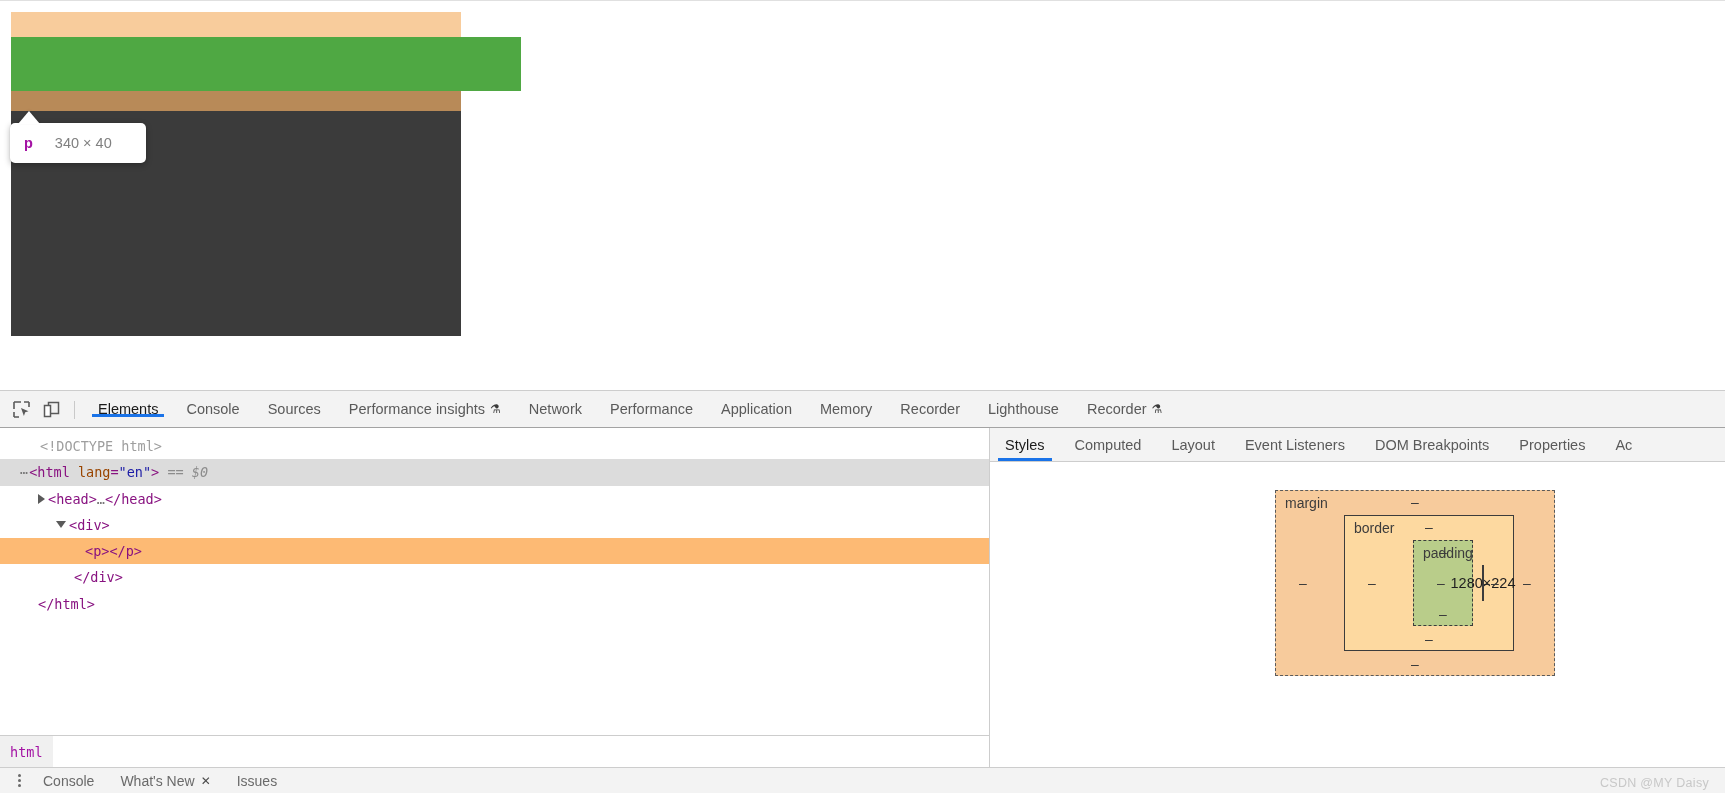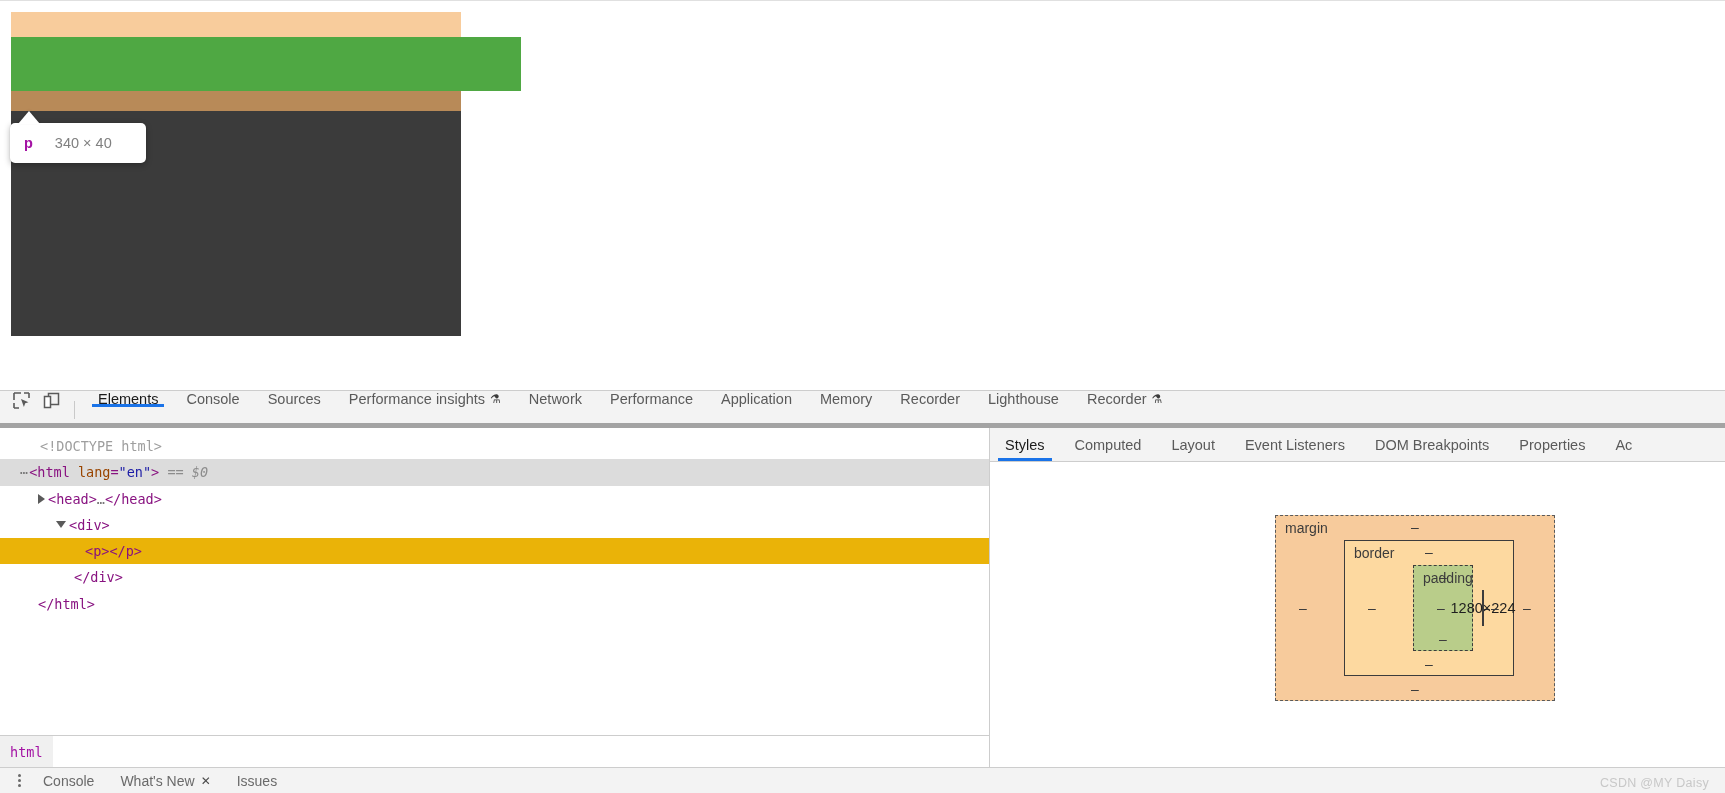--- a/index.html
+++ b/index.html
@@ -60,23 +60,23 @@
   #devtools {
     position: absolute; left: 0; top: 390px; width: 1725px; height: 403px;
     background: #ffffff;
     border-top: 1px solid #cdcdcd;
     display: flex; flex-direction: column;
   }
 
   
   #main-tabbar {
     height: 37px; min-height: 37px;
-    display: flex; align-items: flex-start;
+    display: flex; align-items: center;
     background: #f3f3f3;
-    border-bottom: 5px solid #a3a3a3;
+    border-bottom: 1px solid #a3a3a3;
     padding-left: 6px;
   }
   .tool-btn {
     width: 30px; display:flex; align-items:center; justify-content:center;
     cursor: pointer;
   }
   .tool-btn svg { display:block; }
   .tb-sep {
     width: 1px; background: #c9c9c9; margin: 9px 9px 9px 8px; align-self: stretch;
     height: 18px; margin-top: 10px;
@@ -108,21 +108,21 @@
   #dom-tree {
     flex: 1; overflow: hidden;
     padding: 5px 0 0 0;
     font-family: "DejaVu Sans Mono", "Liberation Mono", monospace;
     font-size: 13.5px;
     line-height: 26.3px;
     color: #222;
   }
   .dom-row { white-space: pre; padding-left: 20px; position: relative; }
   .dom-row.sel-gray { background: #dcdcdc; }
-  .dom-row.sel-blue { background: #eab308; }
+  .dom-row.sel-blue { background: #fdba74; }
   .tw { color: #881280; }          
   .at { color: #994500; }          
   .av { color: #1a1aa6; }          
   .dt { color: #9e9e9e; }          
   .el { color: #777; }             
   .mk { color: #8c8c8c; font-style: italic; }  
   .tri {
     display: inline-block; width: 0; height: 0; vertical-align: middle;
     margin-right: 3px; position: relative; top: -1px;
   }
@@ -169,21 +169,21 @@
   }
   .stab.active { color: #1a1a1a; }
   .stab.active::after {
     content: ""; position: absolute; left: 8px; right: 8px; bottom: 0;
     height: 3px; background: #1a73e8;
   }
   #styles-content { flex: 1; position: relative; overflow: hidden; }
 
   
   #boxmodel {
-    position: absolute; left: 285px; top: 53px;
+    position: absolute; left: 285px; top: 28px;
     width: 280px;
     font-size: 14px; color: #222;
     font-family: "Liberation Sans", sans-serif;
   }
   .bm-box { position: relative; }
   .bm-label {
     position: absolute; left: 9px; top: 4px; font-size: 14px; color: #3c3c3c;
   }
   #bm-margin {
     background: #f7cb9c; border: 1px dashed #5a5a5a;

